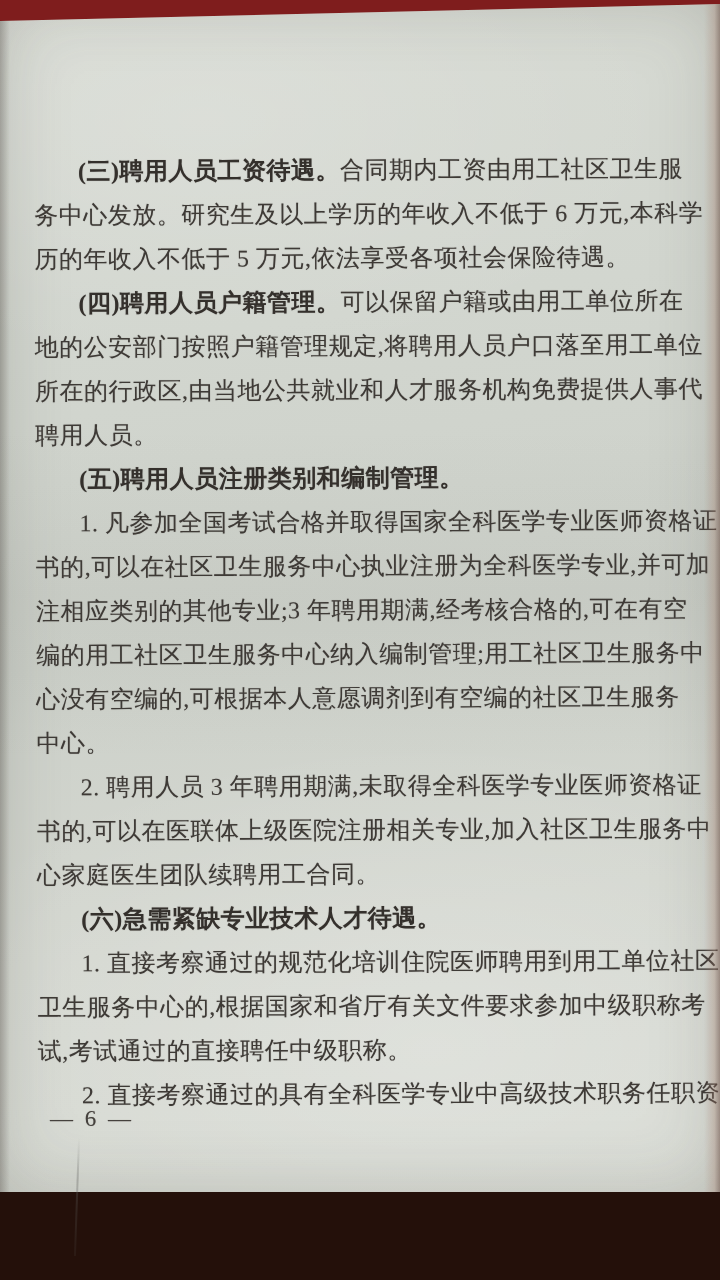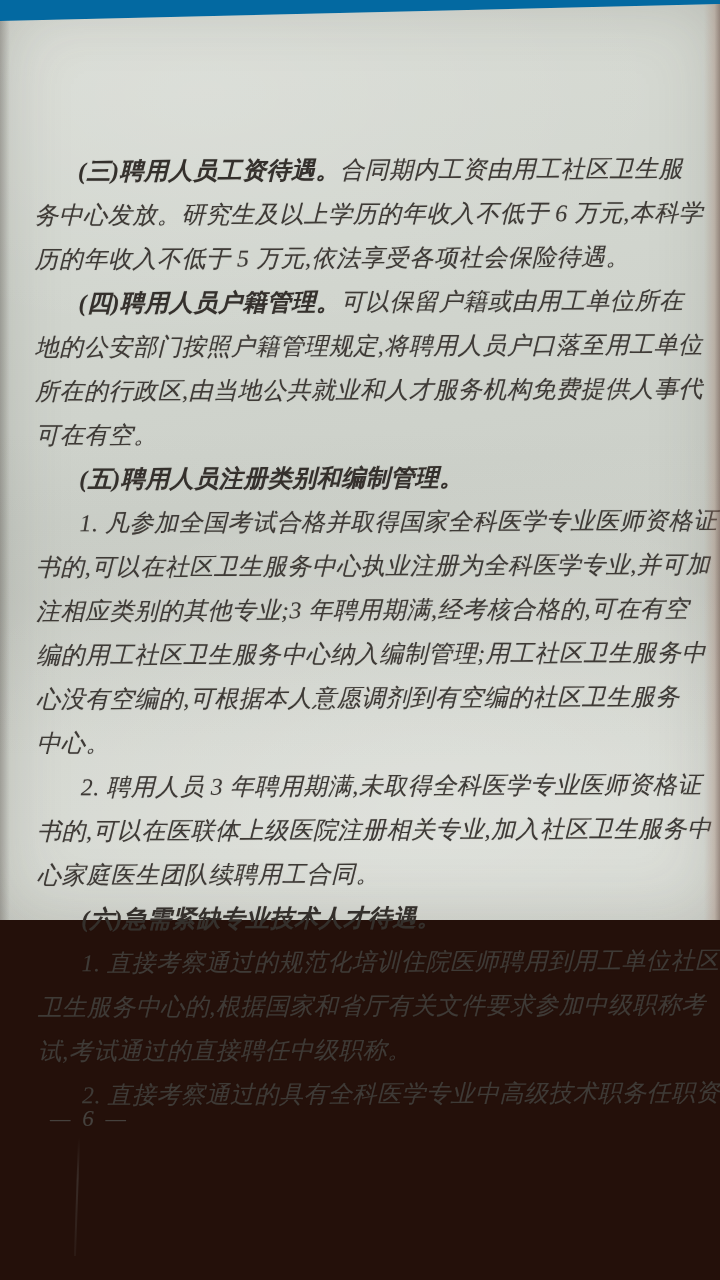--- a/index.html
+++ b/index.html
@@ -4,24 +4,23 @@
 <style>
   html, body { margin: 0; padding: 0; }
   body {
     width: 720px; height: 1280px;
     background: #24100a;
     overflow: hidden;
     font-family: "Liberation Serif", "DejaVu Serif", serif;
   }
   .photo {
     position: relative;
-    width: 720px; height: 920px;
+    width: 720px; height: 1192px;
     background: linear-gradient(to bottom, #4120132 0%, #2e160d 40%, #1c0c07 100%);
-    background-color: #0369a1;
-    font-style: italic;
+    background-color: #7f1d1d;
   }
   .paper {
     position: absolute;
     inset: 0;
     clip-path: polygon(0px 21px, 720px 4px, 720px 1252px, 420px 1247px, 0px 1259px);
     background:
       radial-gradient(ellipse 900px 500px at 60% 88%, rgba(255,255,255,0.22), rgba(255,255,255,0) 62%),
       radial-gradient(ellipse 800px 420px at 28% 10%, rgba(255,255,255,0.14), rgba(255,255,255,0) 60%),
       linear-gradient(172deg, #d8dbd4 0%, #d2d6cf 28%, #cdd1ca 52%, #d4d7d0 75%, #d8dbd4 100%);
     box-shadow: inset 0 0 70px rgba(70,68,60,0.22);
@@ -78,21 +77,21 @@
 <div class="photo">
   <div class="paper">
     <div class="shade-band"></div>
     <div class="text-block">
         <div class="line indent"><span class="seg bold">(三)聘用人员工资待遇。</span><span class="seg">合同期内工资由用工社区卫生服</span></div>
         <div class="line"><span class="seg">务中心发放。研究生及以上学历的年收入不低于 6 万元,本科学</span></div>
         <div class="line"><span class="seg">历的年收入不低于 5 万元,依法享受各项社会保险待遇。</span></div>
         <div class="line indent"><span class="seg bold">(四)聘用人员户籍管理。</span><span class="seg">可以保留户籍或由用工单位所在</span></div>
         <div class="line"><span class="seg">地的公安部门按照户籍管理规定,将聘用人员户口落至用工单位</span></div>
         <div class="line"><span class="seg">所在的行政区,由当地公共就业和人才服务机构免费提供人事代</span></div>
-        <div class="line"><span class="seg">可在有空。</span></div>
+        <div class="line"><span class="seg">聘用人员。</span></div>
         <div class="line indent"><span class="seg bold">(五)聘用人员注册类别和编制管理。</span></div>
         <div class="line indent"><span class="seg">1. 凡参加全国考试合格并取得国家全科医学专业医师资格证</span></div>
         <div class="line"><span class="seg">书的,可以在社区卫生服务中心执业注册为全科医学专业,并可加</span></div>
         <div class="line"><span class="seg">注相应类别的其他专业;3 年聘用期满,经考核合格的,可在有空</span></div>
         <div class="line"><span class="seg">编的用工社区卫生服务中心纳入编制管理;用工社区卫生服务中</span></div>
         <div class="line"><span class="seg">心没有空编的,可根据本人意愿调剂到有空编的社区卫生服务</span></div>
         <div class="line"><span class="seg">中心。</span></div>
         <div class="line indent"><span class="seg">2. 聘用人员 3 年聘用期满,未取得全科医学专业医师资格证</span></div>
         <div class="line"><span class="seg">书的,可以在医联体上级医院注册相关专业,加入社区卫生服务中</span></div>
         <div class="line"><span class="seg">心家庭医生团队续聘用工合同。</span></div>

